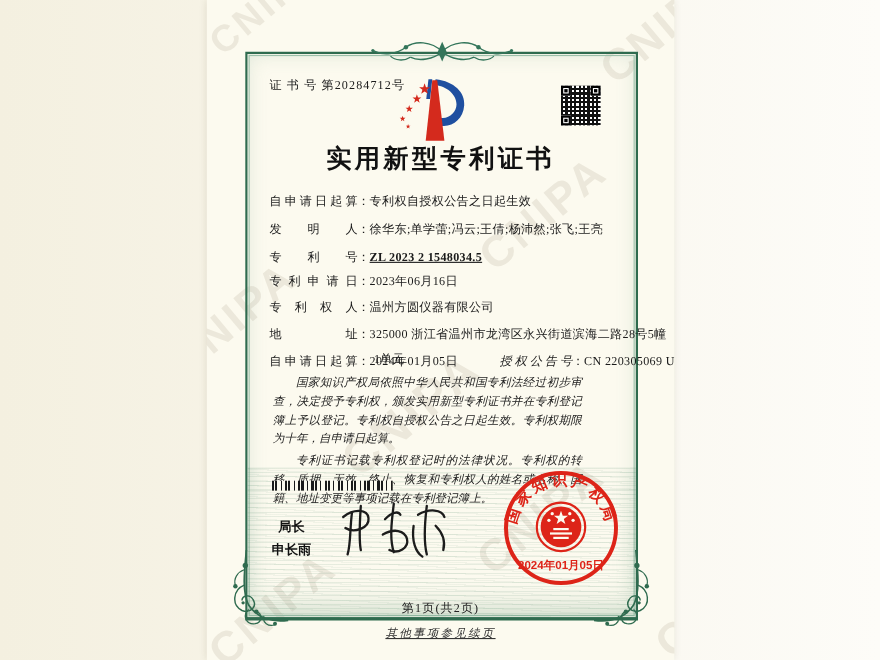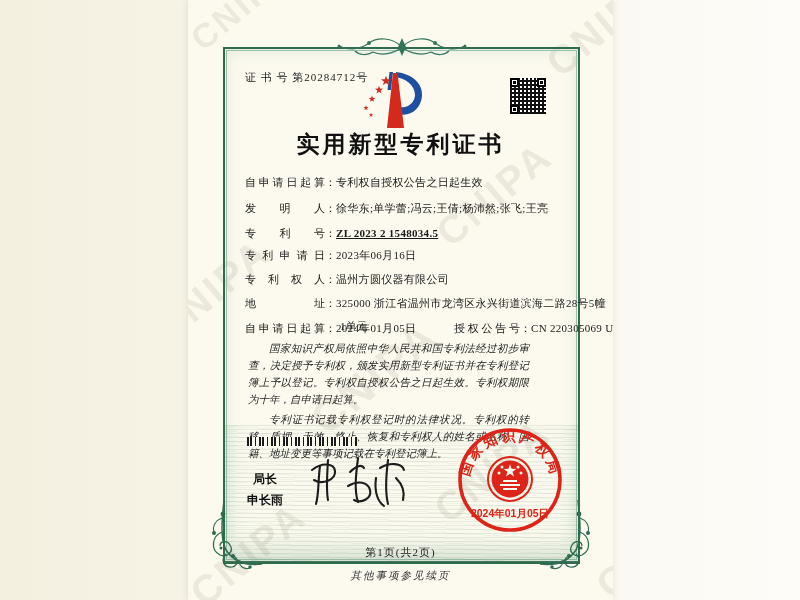--- a/index.html
+++ b/index.html
@@ -44,41 +44,41 @@
       repeating-linear-gradient(90deg,#111 0 2px,#fff 2px 4px);}
   .finder{position:absolute;width:9px;height:9px;border:2px solid #000;background:#fff;box-sizing:border-box;}
   .finder::after{content:"";position:absolute;inset:1px;background:#000;}
   .f-tl{left:0;top:0}.f-tr{right:0;top:0}.f-bl{left:0;bottom:0}
   .title{
     position:absolute;left:0;top:129px;width:100%;text-align:center;
     font-size:23px;font-weight:bold;letter-spacing:3px;color:#111;
   }
   .row{position:absolute;left:57px;font-size:11px;white-space:nowrap;}
   .lbl{display:inline-block;width:80px;text-align:justify;text-align-last:justify;vertical-align:top;}
-  .lbl2{display:inline-block;width:66px;text-align:justify;text-align-last:justify;vertical-align:top;}
+  .lbl2{display:inline-block;width:66px;text-align:justify;text-align-last:justify;vertical-align:top;font-style:italic;}
   .val{letter-spacing:.3px;}
   .addr2{margin-left:95px;margin-top:8px;}
   .grant2{position:absolute;left:209px;top:0;}
   .notice{
     position:absolute;left:57px;top:340px;width:284px;
     font-size:10.5px;font-style:italic;line-height:1.62;color:#222;
     text-align:justify;
   }
   .notice p{margin:0 0 3px 3px;text-indent:2em;}
   .barcode{
     position:absolute;left:59px;top:437px;width:110px;height:9px;
     background:repeating-linear-gradient(90deg,#1a1a1a 0 2px,#fcfaef 2px 3px,#1a1a1a 3px 5px,#fcfaef 5px 8px,#1a1a1a 8px 9px,#fcfaef 9px 12px);
   }
   .director{position:absolute;left:59px;top:469px;font-family:"Liberation Sans","DejaVu Sans",sans-serif;
     font-size:12px;font-weight:bold;line-height:21px;color:#111;text-align:center;}
   .signature{position:absolute;left:118px;top:450px;width:105px;height:60px;}
   .seal{position:absolute;left:269px;top:427px;width:106px;height:106px;}
   .pagenum{position:absolute;left:0;top:545px;width:100%;text-align:center;font-size:11px;color:#222;letter-spacing:1px;}
   .footnote{position:absolute;left:0;top:569px;width:100%;text-align:center;
-    font-size:10.5px;font-style:italic;color:#333;letter-spacing:2px;}
+    font-size:10.5px;font-style:italic;color:#333;letter-spacing:2px;text-decoration:underline;}
 </style>
 </head>
 <body>
 
 <div class="paper">
 
   <div class="wm" style="left:-6px;top:-14px;font-size:34px;">CNIPA</div>
   <div class="wm" style="left:348px;top:2px;font-size:40px;">CNIPA</div>
   <div class="wm" style="left:238px;top:172px;font-size:40px;">CNIPA</div>
   <div class="wm" style="left:-44px;top:268px;font-size:40px;">CNIPA</div>

